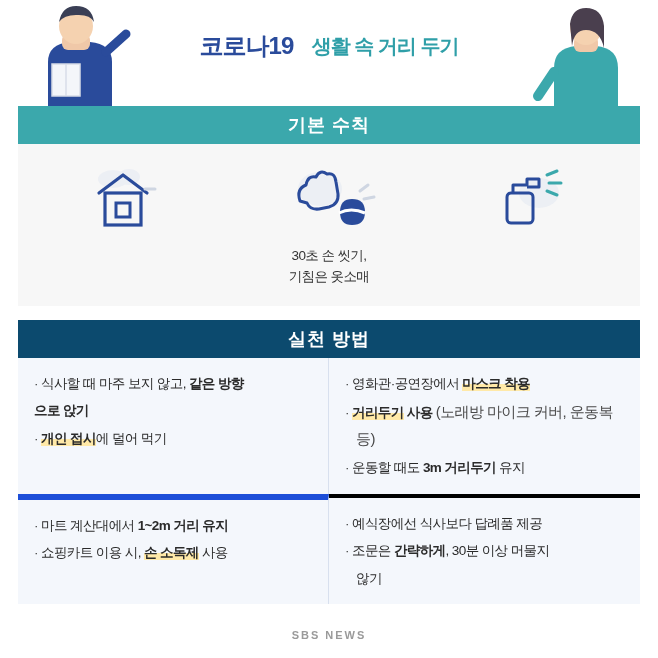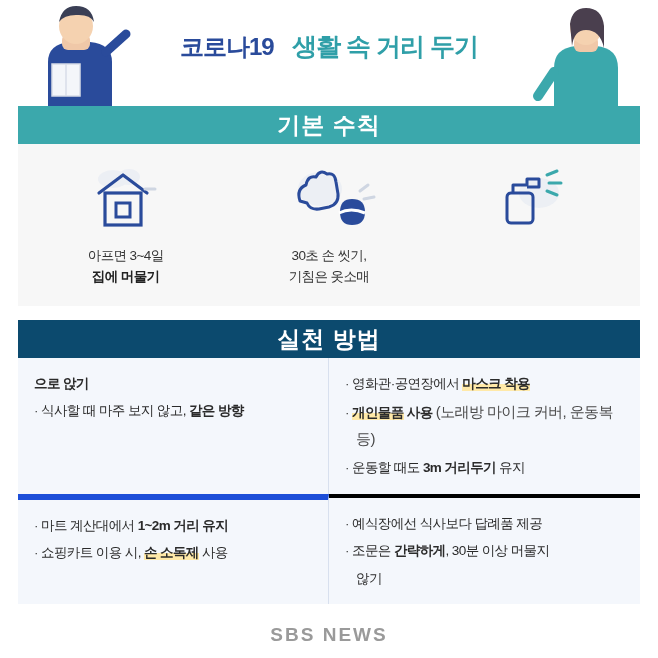--- a/index.html
+++ b/index.html
@@ -30,21 +30,21 @@
   .title-main {
     display: inline-block;
     font-size: 24px;
     font-weight: bold;
     color: #2a4b9b;
     letter-spacing: -1px;
     vertical-align: middle;
   }
   .title-sub {
     display: inline-block;
-    font-size: 25px;
+    font-size: 20px;
     font-weight: bold;
     color: #2f9fa8;
     letter-spacing: -1px;
     margin-left: 14px;
     vertical-align: middle;
   }
 
   
   .person {
     position: absolute;
@@ -54,21 +54,21 @@
   .person-left { left: 18px; }
   .person-right { right: 14px; }
 
   
   .band {
     margin: 0 18px;
     height: 38px;
     line-height: 38px;
     text-align: center;
     color: #ffffff;
-    font-size: 23px;
+    font-size: 18px;
     font-weight: bold;
     letter-spacing: 1px;
   }
   .band-basic { background: #3ba8ac; }
   .band-practice { background: #0c4a6e; }
 
   
   .basic-box {
     margin: 0 18px 0 18px;
     background: #f7f7f7;
@@ -127,21 +127,21 @@
   
   .footer {
     position: absolute;
     bottom: 0; left: 0; right: 0;
     height: 46px;
     display: flex;
     align-items: center;
     justify-content: center;
   }
   .footer-logo {
-    font-size: 19px;
+    font-size: 11px;
     font-weight: bold;
     letter-spacing: 2px;
     color: #9a9a9a;
   }
 </style>
 </head>
 <body>
 
 <div class="card">
 
@@ -184,24 +184,20 @@
       <div class="basic-icon">
         <svg width="86" height="72" viewBox="0 0 86 72">
           <ellipse cx="30" cy="16" rx="15" ry="9" fill="#eceff4"></ellipse>
           <ellipse cx="46" cy="14" rx="11" ry="8" fill="#eceff4"></ellipse>
           <path d="M16,30 L40,12 L64,30" fill="none" stroke="#2a4b9b" stroke-width="3.2" stroke-linecap="round" stroke-linejoin="round"></path>
           <rect x="22" y="30" width="36" height="32" fill="none" stroke="#2a4b9b" stroke-width="3.2"></rect>
           <rect x="33" y="40" width="14" height="14" fill="none" stroke="#2a4b9b" stroke-width="3"></rect>
           <path d="M62,26 L72,26" stroke="#cfd6e2" stroke-width="3" stroke-linecap="round"></path>
         </svg>
       </div>
-      <div class="basic-text">
-        <span>아프면 3~4일</span><br>
-        <b>집에 머물기</b>
-      </div>
     </div>
 
 
     <div class="basic-item">
       <div class="basic-icon">
         <svg width="110" height="72" viewBox="0 0 110 72">
           <ellipse cx="46" cy="26" rx="22" ry="17" fill="#eceff4"></ellipse>
           <path d="M26,38 q-4,-12 6,-16 q2,-10 10,-8 q4,-8 11,-3 q8,-2 9,8 l2,12 q1,10 -9,13 l-10,2 q-9,1 -12,-6 z" fill="none" stroke="#2a4b9b" stroke-width="3" stroke-linejoin="round"></path>
           <path d="M78,62 q-12,0 -12,-13 q0,-13 12,-13 q13,0 13,13 q0,13 -13,13 z" fill="#2a4b9b"></path>
           <path d="M65,50 q12,-6 26,0" stroke="#ffffff" stroke-width="3" fill="none"></path>
@@ -228,36 +224,40 @@
   </div>
 
   <div class="gap"></div>
 
   <div class="band band-practice">실천 방법</div>
 
   <div class="practice-box">
 
     <div class="pcell left-col">
       <div class="pline">
+        <span class="dot">·</span>
+        <span>식사할 때 마주 보지 않고, </span><span class="bold">같은 방향</span>
+      </div>
+      <div class="pline">
         <span class="bold">으로 앉기</span>
       </div>
       <div class="pline">
         <span class="dot">·</span>
-        <span>식사할 때 마주 보지 않고, </span><span class="bold">같은 방향</span>
+        <span class="hl">개인 접시</span><span>에 덜어 먹기</span>
       </div>
     </div>
 
     <div class="pcell">
       <div class="pline">
         <span class="dot">·</span>
         <span>영화관·공연장에서 </span><span class="hl">마스크 착용</span>
       </div>
       <div class="pline">
         <span class="dot">·</span>
-        <span class="hl">개인물품</span><span class="bold"> 사용 </span><span class="small">(노래방 마이크 커버, 운동복 등)</span>
+        <span class="hl">거리두기</span><span class="bold"> 사용 </span><span class="small">(노래방 마이크 커버, 운동복 등)</span>
       </div>
       <div class="pline">
         <span class="dot">·</span>
         <span>운동할 때도 </span><span class="bold">3m 거리두기</span><span> 유지</span>
       </div>
     </div>
 
     <div class="pcell left-col prow-bottom-cell" style="border-top:6px solid #1d4ed8;">
       <div class="pline">
         <span class="dot">·</span>

